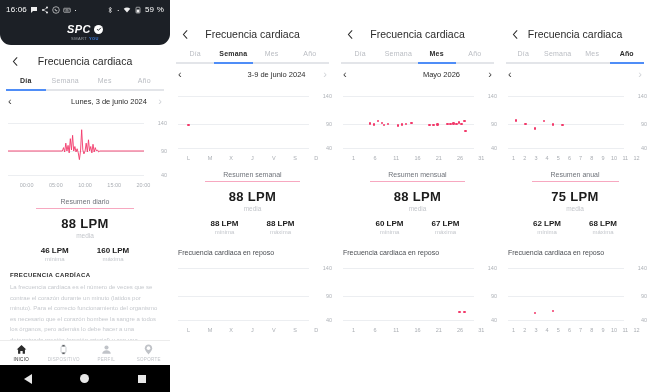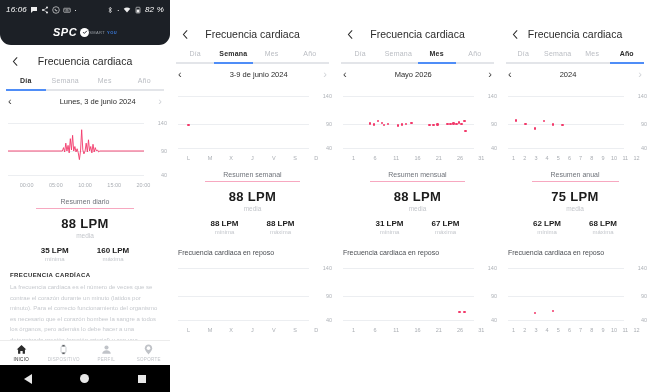--- a/index.html
+++ b/index.html
@@ -13,31 +13,31 @@
   .screens { display: flex; width: 650px; height: 392px; }
   .screen { position: relative; height: 392px; background: #fff; }
   .s1 { width: 170px; }
   .s2, .s3 { width: 165px; }
   .s4 { width: 150px; }
 
   
   .statusbar {
     height: 19px; background: #1c2026; color: #fff;
     display: flex; align-items: center; justify-content: space-between;
-    padding: 0 6px; font-size: 8px; letter-spacing: .2px; font-style: italic;
+    padding: 0 6px; font-size: 8px; letter-spacing: .2px;
   }
   .sb-left, .sb-right { display: flex; align-items: center; gap: 3px; }
   .sb-ico { display: inline-block; width: 8px; height: 8px; opacity: .92; }
 
   
   .brandbar {
     background: #1c2026; height: 26px;
     border-radius: 0 0 11px 11px;
     display: flex; align-items: center; justify-content: center;
-    flex-direction: row;
+    flex-direction: column;
   }
   .brand-row { display: flex; align-items: center; gap: 3px; }
   .brand-txt { color: #fff; font-size: 11px; font-weight: bold; font-style: italic; letter-spacing: .5px; }
   .brand-dot {
     width: 9px; height: 9px; border-radius: 50%; background: #fff;
     display: flex; align-items: center; justify-content: center;
   }
   .brand-dot svg { width: 6px; height: 6px; }
   .brand-sub { display: flex; gap: 2px; font-size: 4px; letter-spacing: .4px; margin-top: 1px; }
   .brand-sub .sm { color: #9aa0a6; }
@@ -64,21 +64,21 @@
   .tabline { height: 2px; background: #e3e5e9; margin: 0 6px; position: relative; }
   .tabline .ind { position: absolute; top: 0; height: 2px; background: #4f8df7; width: 25%; }
 
   
   .datenav {
     display: flex; align-items: center; justify-content: space-between;
     padding: 5px 8px 4px; font-size: 7.5px; color: #2b2b2b;
   }
   .datenav .chev { color: #3c3c3c; font-size: 11px; line-height: 1; }
   .datenav .chev.dim { color: #cfd2d6; }
-  .datenav .lbl { flex: 1; text-align: left; margin-left: 48px; }
+  .datenav .lbl { flex: 1; text-align: center; margin-left: 48px; }
 
   
   .chart { position: relative; margin-top: 6px; }
   .chart .plot { position: relative; }
   .grid-line { position: absolute; left: 8px; right: 26px; height: 1px; background: #eceef1; }
   .grid-lab {
     position: absolute; right: 3px; font-size: 5.5px; color: #aeb2b8;
     transform: translateY(-50%);
   }
   .dot { position: absolute; width: 2.4px; height: 2.4px; border-radius: 50%; background: #f2396a; }
@@ -174,21 +174,21 @@
         <span style="font-size:9px;">·</span>
         <span class="sb-ico">
           <svg viewBox="0 0 16 16">
               <path fill="#fff" d="M8 13L1.5 5.5C3.3 4 5.6 3.2 8 3.2s4.7.8 6.5 2.3z"></path>
             </svg></span>
         <span class="sb-ico">
           <svg viewBox="0 0 16 16">
               <rect x="4" y="2.5" width="8" height="11.5" rx="1.4" fill="none" stroke="#fff" stroke-width="1.2"></rect>
               <rect x="5.3" y="7" width="5.4" height="6" fill="#fff"></rect>
             </svg></span>
-        <span>82 %</span>
+        <span>59 %</span>
       </div>
     </div>
 
     <div class="brandbar">
       <div class="brand-row">
         <span class="brand-txt">SPC</span>
         <span class="brand-dot">
           <svg viewBox="0 0 16 16">
               <path fill="none" stroke="#1c2026" stroke-width="2.6" d="M3 8.5l3.2 3.2L13 4.8"></path>
             </svg>
@@ -246,21 +246,21 @@
       </div>
     </div>
 
     <div class="summary">
       <div class="sum-title">Resumen diario</div>
       <div class="sum-rule"></div>
       <div class="sum-big">88 LPM</div>
       <div class="sum-big-sub">media</div>
       <div class="sum-pair">
         <div>
-          <div class="sp-val">35 LPM</div>
+          <div class="sp-val">46 LPM</div>
           <div class="sp-lab">mínima</div>
         </div>
         <div>
           <div class="sp-val">160 LPM</div>
           <div class="sp-lab">máxima</div>
         </div>
       </div>
     </div>
 
     <div class="info">
@@ -463,21 +463,21 @@
       </div>
     </div>
 
     <div class="summary">
       <div class="sum-title">Resumen mensual</div>
       <div class="sum-rule"></div>
       <div class="sum-big">88 LPM</div>
       <div class="sum-big-sub">media</div>
       <div class="sum-pair">
         <div>
-          <div class="sp-val">31 LPM</div>
+          <div class="sp-val">60 LPM</div>
           <div class="sp-lab">mínima</div>
         </div>
         <div>
           <div class="sp-val">67 LPM</div>
           <div class="sp-lab">máxima</div>
         </div>
       </div>
     </div>
 
     <div class="rest-title">Frecuencia cardiaca en reposo</div>
@@ -517,21 +517,20 @@
       <div class="tab">Día</div>
       <div class="tab">Semana</div>
       <div class="tab">Mes</div>
       <div class="tab active">Año</div>
     </div>
     <div class="tabline">
       <div class="ind" style="left:75%"></div>
     </div>
     <div class="datenav">
       <span class="chev">‹</span>
-      <span class="lbl">2024</span>
       <span class="chev dim">›</span>
     </div>
 
     <div class="chart">
       <div class="plot" style="height:62px;">
         <div class="grid-line" style="top:6px;"></div>
         <div class="grid-lab" style="top:6px;">140</div>
         <div class="grid-line" style="top:34px;"></div>
         <div class="grid-lab" style="top:34px;">90</div>
         <div class="grid-line" style="top:58px;"></div>

